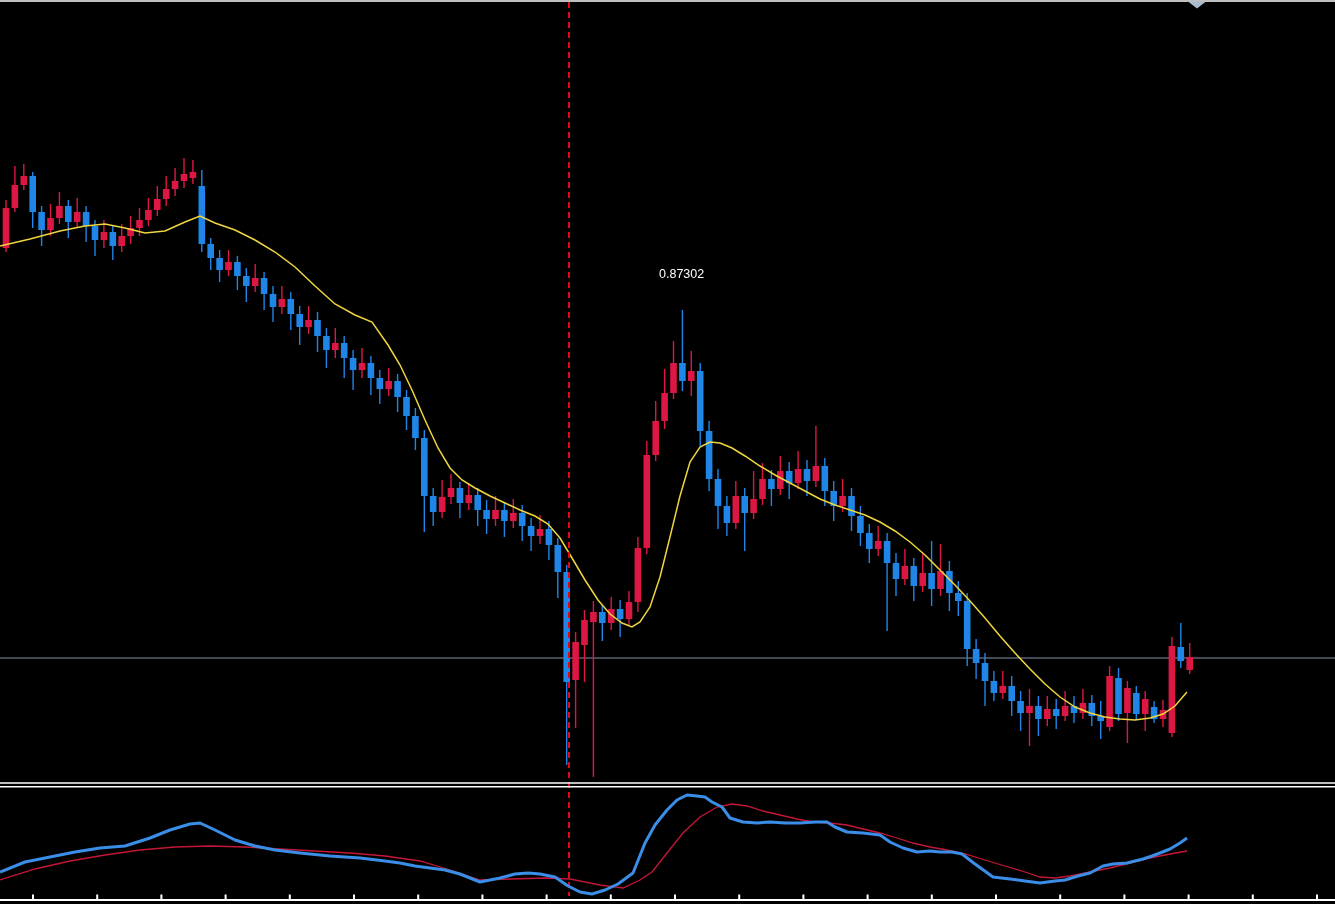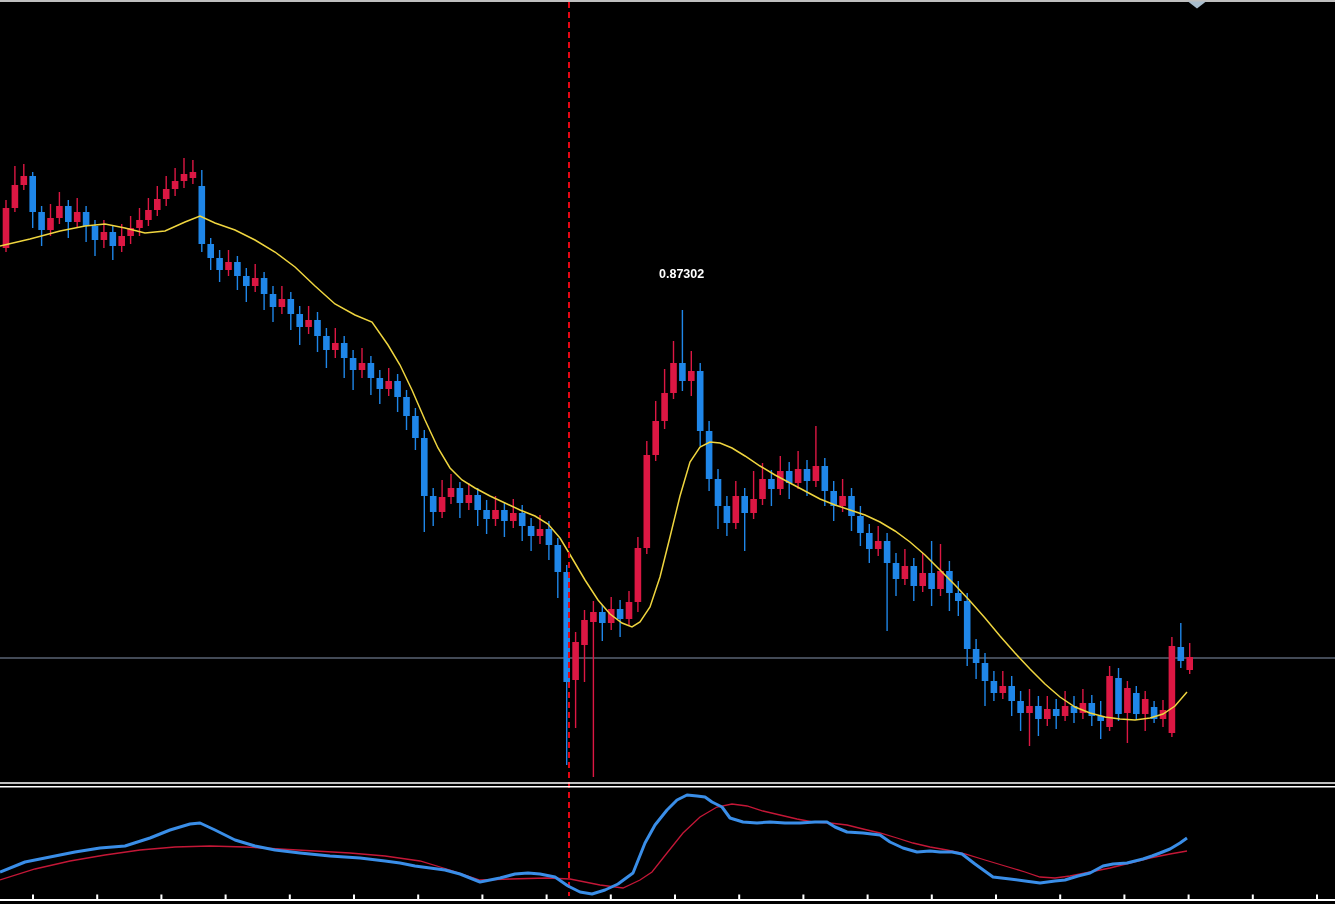--- a/index.html
+++ b/index.html
@@ -1,17 +1,17 @@
 <!DOCTYPE html>
 <html><head>
 <meta charset="utf-8">
 <style>
   html,body{margin:0;padding:0;background:#000;}
   body{font-family:"Liberation Sans","DejaVu Sans",sans-serif;}
-  #stage{position:relative;width:1335px;height:904px;background:#000;overflow:hidden;font-weight:bold;}
+  #stage{position:relative;width:1335px;height:904px;background:#000;overflow:hidden;}
   svg{display:block;}
   text{font-family:"Liberation Sans","DejaVu Sans",sans-serif;}
 </style>
 </head>
 <body>
 
 <div id="stage">
   <svg id="chart" width="1335" height="904" viewBox="0 0 1335 904">
     <rect x="0" y="0" width="1335" height="904" fill="#000000"></rect>
     <g id="layer-hline">

